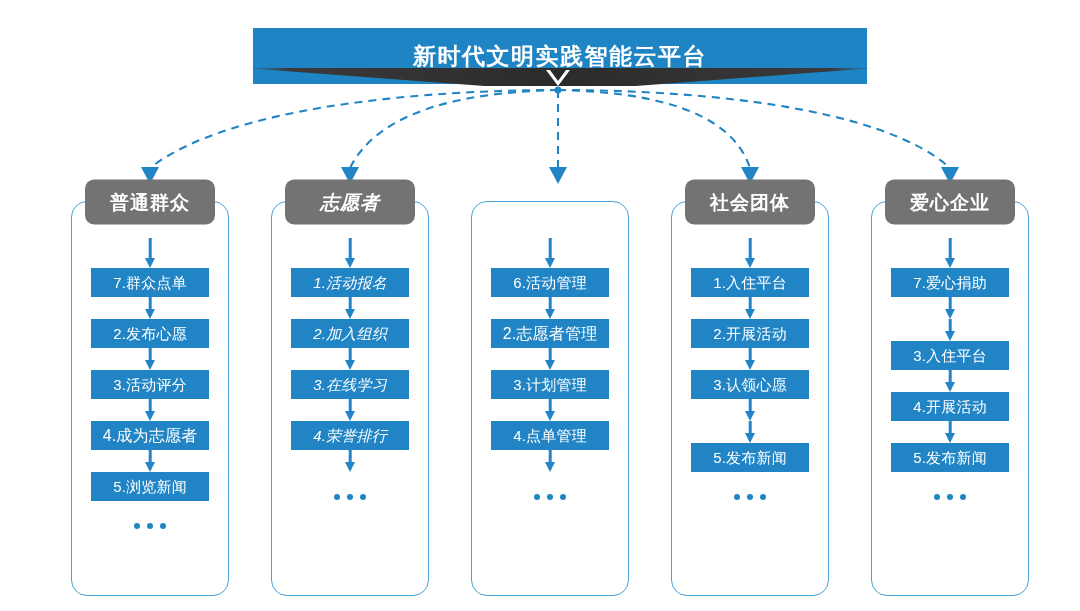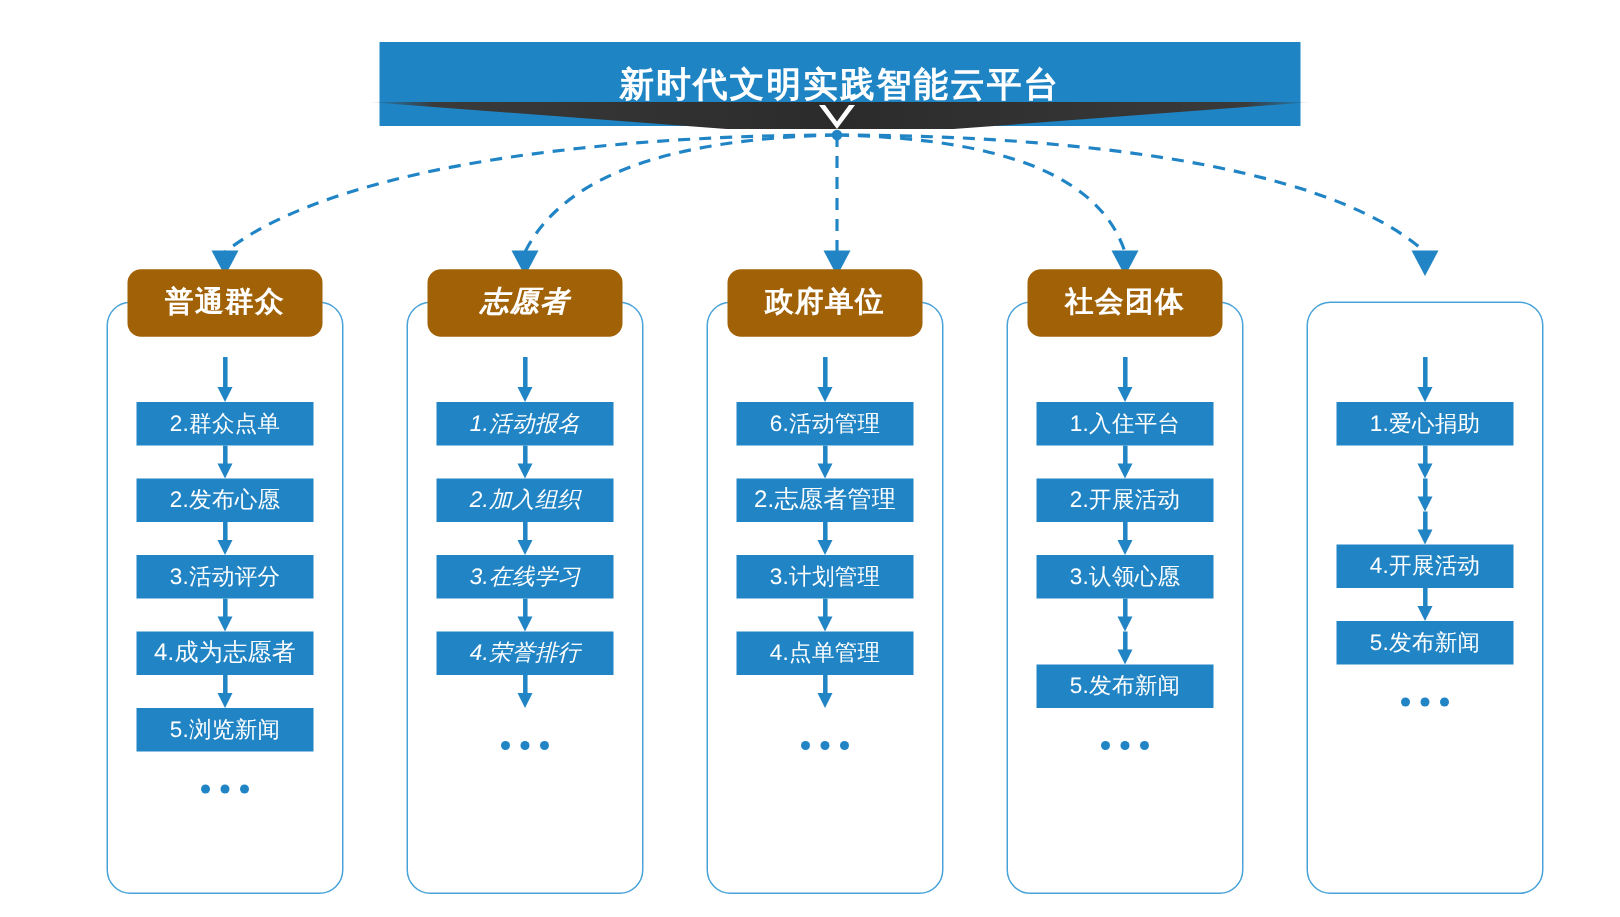--- a/index.html
+++ b/index.html
@@ -120,21 +120,21 @@
   .col-3 { left: 671px; }
   .col-4 { left: 871px; }
 
   .col-head {
     position: absolute;
     left: 50%;
     top: 0;
     transform: translate(-50%, -50%);
     width: 130px;
     height: 45px;
-    background: #a16207;
+    background: #737373;
     border-radius: 9px;
     display: flex;
     align-items: center;
     justify-content: center;
     box-sizing: border-box;
   }
   .col-head-label {
     font-size: 19px;
     font-weight: bold;
     color: #ffffff;
@@ -252,21 +252,21 @@
     <div class="column col-0">
       <div class="col-head">
         <span class="col-head-label">普通群众</span>
       </div>
       <div class="col-body">
         <div class="arrow-down arrow-first">
             <i class="stem"></i>
             <i class="head"></i>
           </div>
         <div class="item-box">
-            <span class="item-label">2.群众点单</span>
+            <span class="item-label">7.群众点单</span>
           </div>
         <div class="arrow-down">
             <i class="stem"></i>
             <i class="head"></i>
           </div>
         <div class="item-box">
             <span class="item-label">2.发布心愿</span>
           </div>
         <div class="arrow-down">
             <i class="stem"></i>
@@ -336,23 +336,20 @@
           </div>
         <div class="dots">
             <span></span>
             <span></span>
             <span></span>
           </div>
       </div>
     </div>
 
     <div class="column col-2">
-      <div class="col-head">
-        <span class="col-head-label">政府单位</span>
-      </div>
       <div class="col-body">
         <div class="arrow-down arrow-first">
             <i class="stem"></i>
             <i class="head"></i>
           </div>
         <div class="item-box">
             <span class="item-label">6.活动管理</span>
           </div>
         <div class="arrow-down">
             <i class="stem"></i>
@@ -426,35 +423,41 @@
           </div>
         <div class="dots">
             <span></span>
             <span></span>
             <span></span>
           </div>
       </div>
     </div>
 
     <div class="column col-4">
+      <div class="col-head">
+        <span class="col-head-label">爱心企业</span>
+      </div>
       <div class="col-body">
         <div class="arrow-down arrow-first">
             <i class="stem"></i>
             <i class="head"></i>
           </div>
         <div class="item-box">
-            <span class="item-label">1.爱心捐助</span>
-          </div>
-        <div class="arrow-down">
-            <i class="stem"></i>
-            <i class="head"></i>
-          </div>
-        <div class="arrow-down">
-            <i class="stem"></i>
-            <i class="head"></i>
+            <span class="item-label">7.爱心捐助</span>
+          </div>
+        <div class="arrow-down">
+            <i class="stem"></i>
+            <i class="head"></i>
+          </div>
+        <div class="arrow-down">
+            <i class="stem"></i>
+            <i class="head"></i>
+          </div>
+        <div class="item-box">
+            <span class="item-label">3.入住平台</span>
           </div>
         <div class="arrow-down">
             <i class="stem"></i>
             <i class="head"></i>
           </div>
         <div class="item-box">
             <span class="item-label">4.开展活动</span>
           </div>
         <div class="arrow-down">
             <i class="stem"></i>

